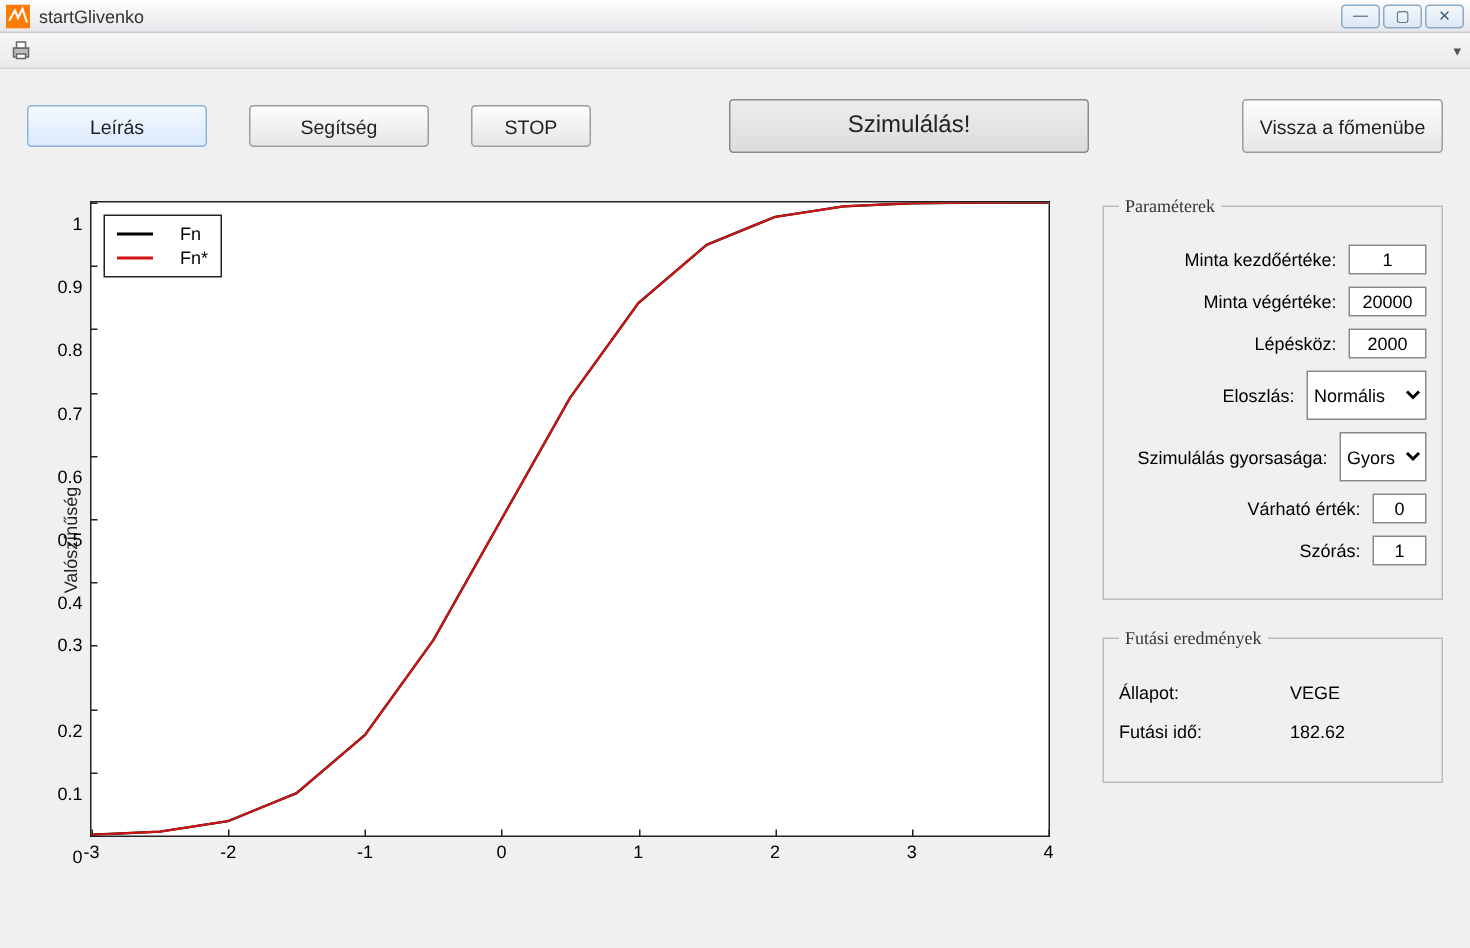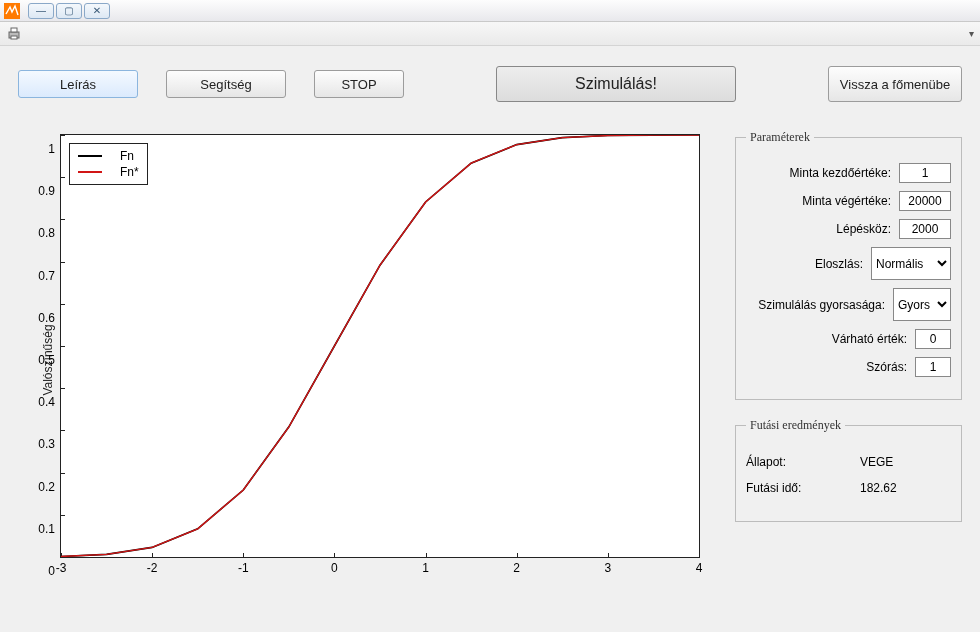--- a/index.html
+++ b/index.html
@@ -190,20 +190,21 @@
 </head>
 <body>
 
 <div class="titlebar">
   <span class="app-icon">
     <svg viewBox="0 0 16 16">
         <rect width="16" height="16" fill="#ff7a00"></rect>
         <path d="M2 11 L6 4 L8 9 L11 3 L14 12" stroke="#fff" fill="none" stroke-width="1.4"></path>
       </svg>
   </span>
+  <span class="title">startGlivenko</span>
   <span class="winbtn">
       <span>—</span>
     </span>
   <span class="winbtn">
       <span>▢</span>
     </span>
   <span class="winbtn">
       <span>✕</span>
     </span>
 </div>
@@ -217,21 +218,21 @@
       </svg>
   </span>
   <span class="corner">▾</span>
 </div>
 
 <div class="content">
 
   <div class="top-buttons">
     <div class="btn btn-desc">Leírás</div>
     <div class="btn">Segítség</div>
-    <div class="btn" style="width:90px">STOP</div>
+    <div class="btn" style="width:80px">STOP</div>
     <div class="btn btn-sim">Szimulálás!</div>
     <div class="btn btn-back">Vissza a főmenübe</div>
   </div>
 
   <div class="main-row">
 
     <div class="chart-wrap">
       <div class="ylabel">Valószínűség</div>
       <div class="plot" id="plot">
         <div class="legend">
@@ -260,21 +261,21 @@
           <div class="xtick" style="left: 546.857px; position: absolute;">3</div>
           <div class="tickmark-x" style="left: 638px;"></div>
           <div class="xtick" style="left: 638px; position: absolute;">4</div>
           <div class="tickmark-y" style="top: 422px;"></div>
           <div class="ytick" style="top: 422px; position: absolute;">0</div>
           <div class="tickmark-y" style="top: 379.8px;"></div>
           <div class="ytick" style="top: 379.8px; position: absolute;">0.1</div>
           <div class="tickmark-y" style="top: 337.6px;"></div>
           <div class="ytick" style="top: 337.6px; position: absolute;">0.2</div>
           <div class="tickmark-y" style="top: 295.4px;"></div>
-          <div class="ytick" style="top: 295px; position: absolute;">0.3</div>
+          <div class="ytick" style="top: 281px; position: absolute;">0.3</div>
           <div class="tickmark-y" style="top: 253.2px;"></div>
           <div class="ytick" style="top: 253.2px; position: absolute;">0.4</div>
           <div class="tickmark-y" style="top: 211px;"></div>
           <div class="ytick" style="top: 211px; position: absolute;">0.5</div>
           <div class="tickmark-y" style="top: 168.8px;"></div>
           <div class="ytick" style="top: 168.8px; position: absolute;">0.6</div>
           <div class="tickmark-y" style="top: 126.6px;"></div>
           <div class="ytick" style="top: 126.6px; position: absolute;">0.7</div>
           <div class="tickmark-y" style="top: 84.4px;"></div>
           <div class="ytick" style="top: 84.4px; position: absolute;">0.8</div>

